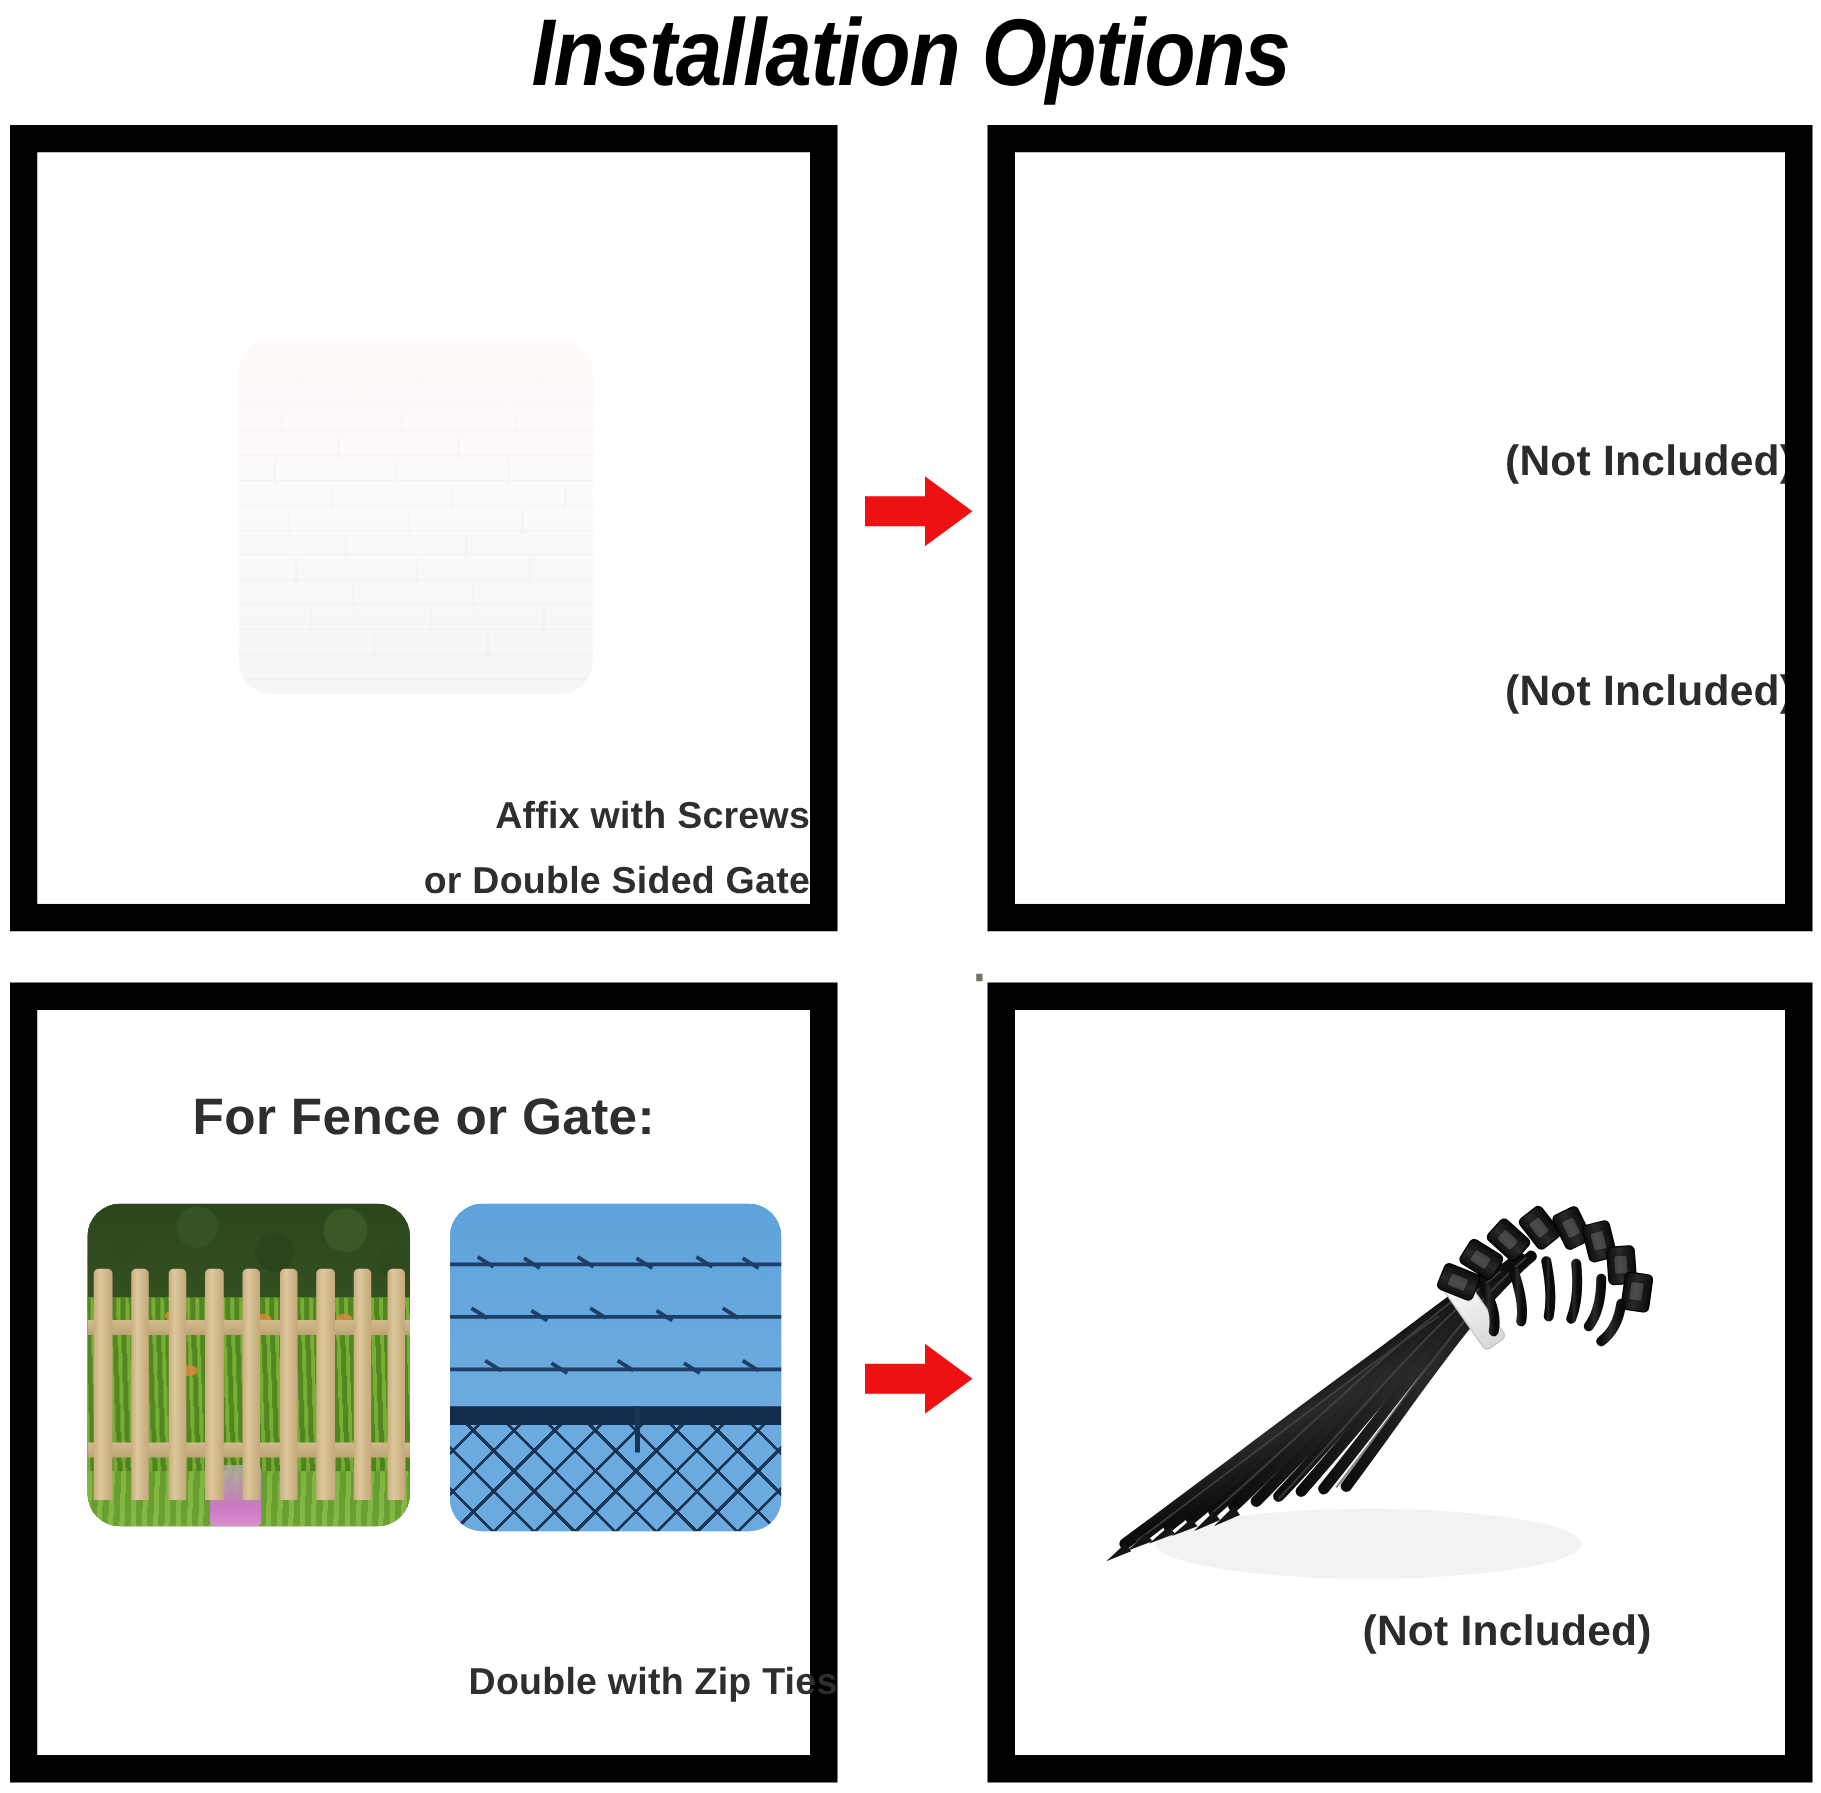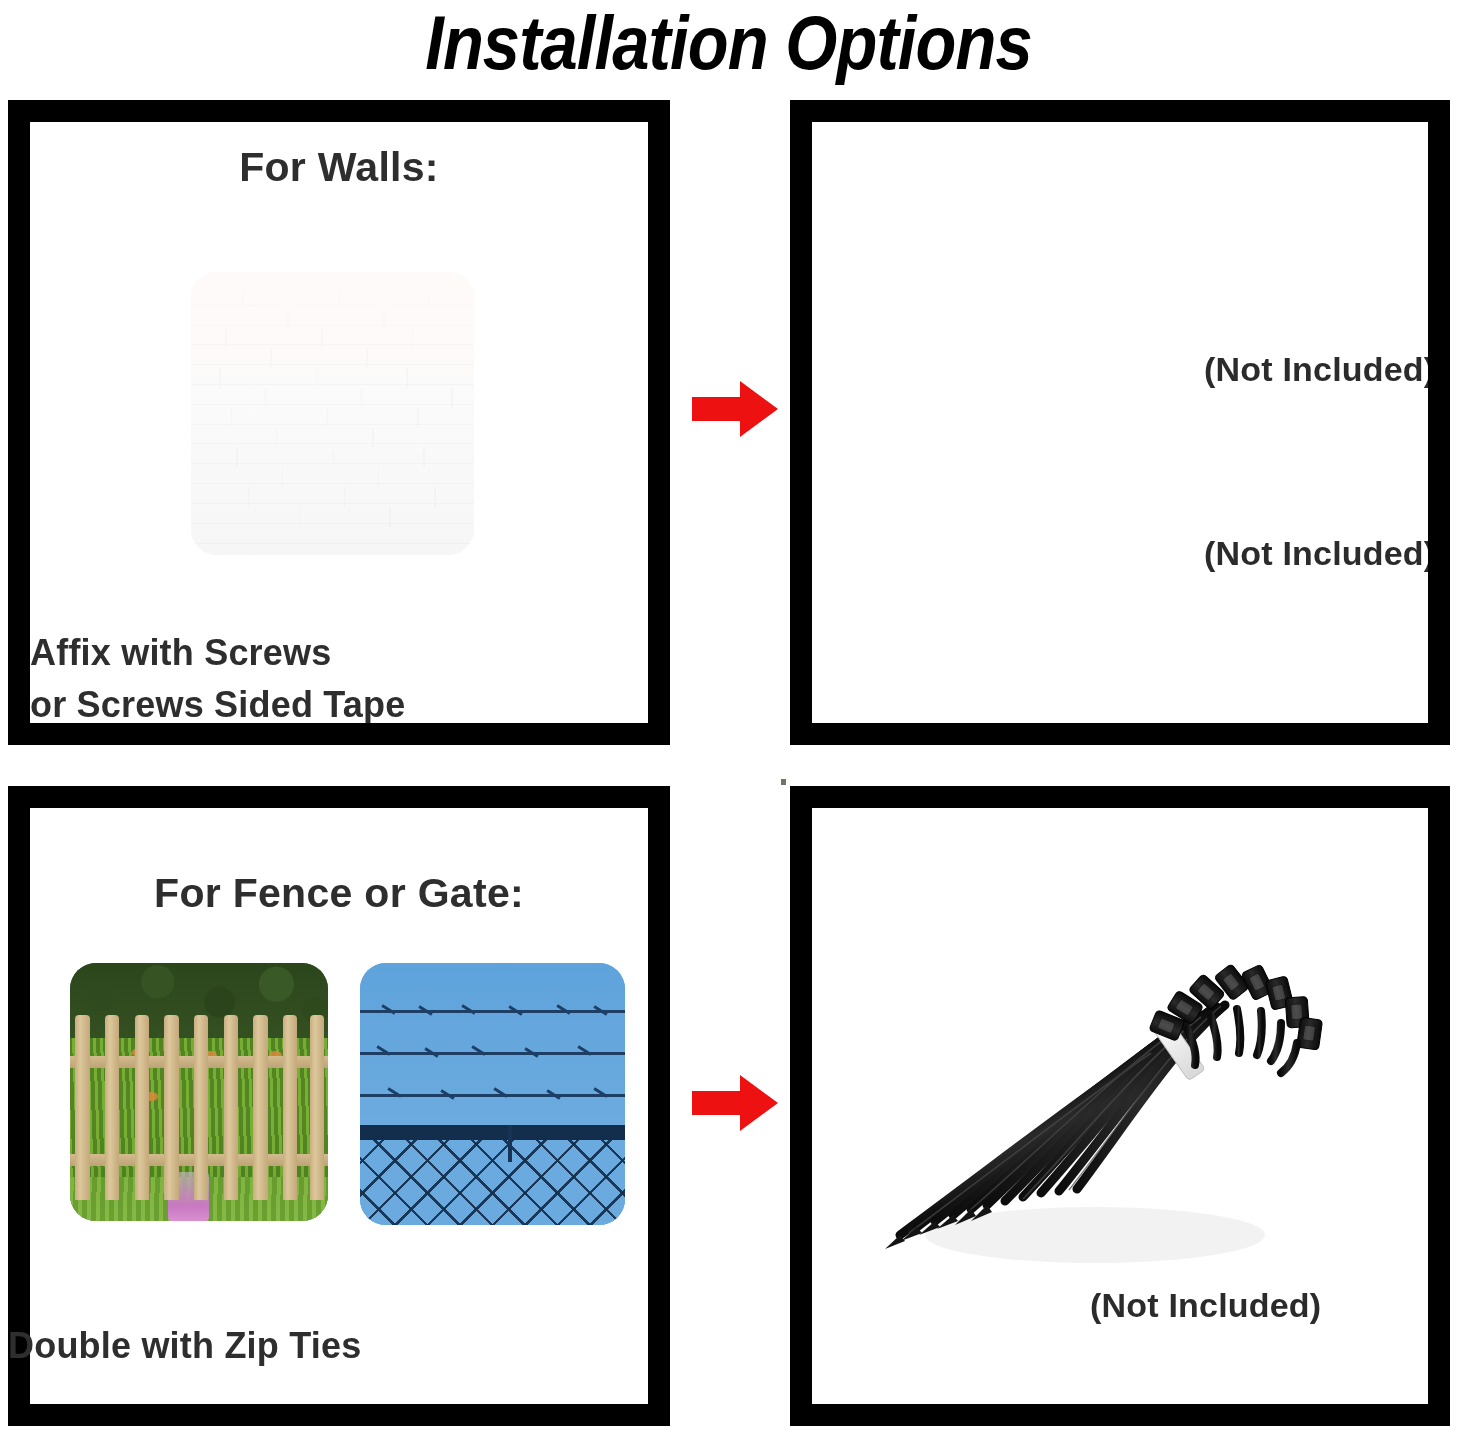--- a/index.html
+++ b/index.html
@@ -34,22 +34,22 @@
   #panel-fence-parts{left:790px;top:786px;  width:660px; height:640px;}
 
   .panel-inner{position:absolute;left:0;top:0;right:0;bottom:0;background:#fff;overflow:hidden;}
 
   .panel-heading{
     position:absolute;left:0;width:100%;text-align:center;
     font-size:41px;font-weight:bold;color:#2e2e2e;
     letter-spacing:0.3px;
   }
   .panel-caption{
-    position:absolute;left:0;width:100%;text-align:left;
-    font-size:36px;font-weight:bold;color:#2e2e2e;
+    position:absolute;left:0;width:100%;text-align:right;
+    font-size:30px;font-weight:bold;color:#2e2e2e;
     line-height:52px;letter-spacing:0.2px;
   }
   .not-included{
     position:absolute;
     font-size:34px;font-weight:bold;color:#2b2b2b;
     white-space:nowrap;letter-spacing:0.2px;
   }
 
   
   .red-arrow{position:absolute;}
@@ -132,21 +132,20 @@
   .stray-speck{position:absolute;left:781px;top:779px;width:5px;height:6px;background:#4a4336;opacity:.75;}
 </style>
 </head>
 <body>
 
 <div id="page-title">Installation Options</div>
 
 <div class="panel" id="panel-walls">
   <div class="panel-inner">
 
-    <div class="panel-heading" style="top:22px;">For Walls:</div>
 
     <div id="brick-wall-photo">
       <div class="brick-rows">
         <div class="brow" style="top:6%"></div>
         <div class="brow" style="top:13%"></div>
         <div class="brow" style="top:20%"></div>
         <div class="brow" style="top:27%"></div>
         <div class="brow" style="top:34%"></div>
         <div class="brow" style="top:41%"></div>
         <div class="brow" style="top:48%"></div>
@@ -185,21 +184,21 @@
         <div class="bseam" style="left:20%;top:76%;height:7%"></div>
         <div class="bseam" style="left:54%;top:76%;height:7%"></div>
         <div class="bseam" style="left:86%;top:76%;height:7%"></div>
         <div class="bseam" style="left:38%;top:83%;height:7%"></div>
         <div class="bseam" style="left:70%;top:83%;height:7%"></div>
       </div>
       <div class="wash"></div>
     </div>
 
     <div class="panel-caption" style="top:505px;">Affix with Screws</div>
-    <div class="panel-caption" style="top:557px;">or Screws Sided Tape</div>
+    <div class="panel-caption" style="top:557px;">or Double Sided Gate</div>
   </div>
 </div>
 
 <div class="red-arrow" style="left:690px;top:378px;width:90px;height:62px;">
   <svg width="90" height="62" viewBox="0 0 90 62">
     <polygon points="2,19 50,19 50,3 88,31 50,59 50,43 2,43" fill="#ee1111"></polygon>
   </svg>
 </div>
 
 <div class="panel" id="panel-wall-parts">

